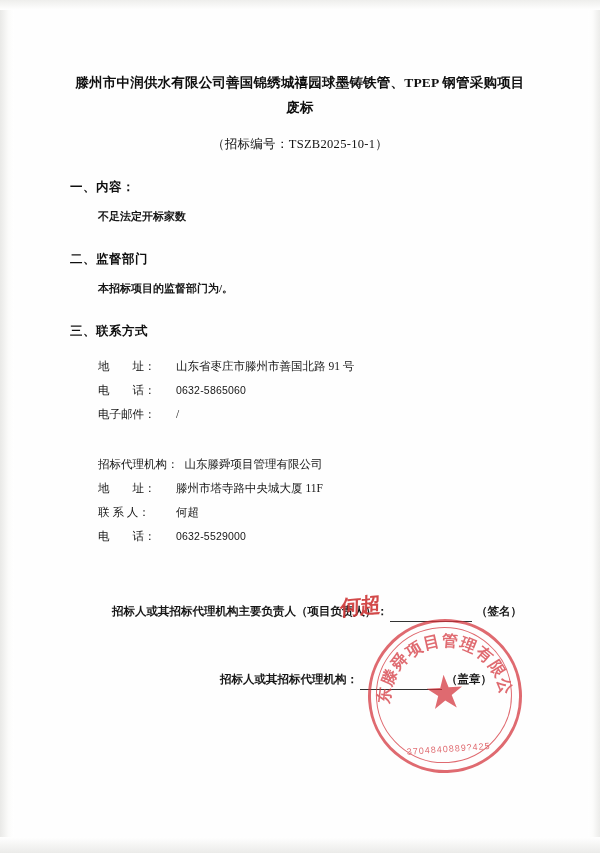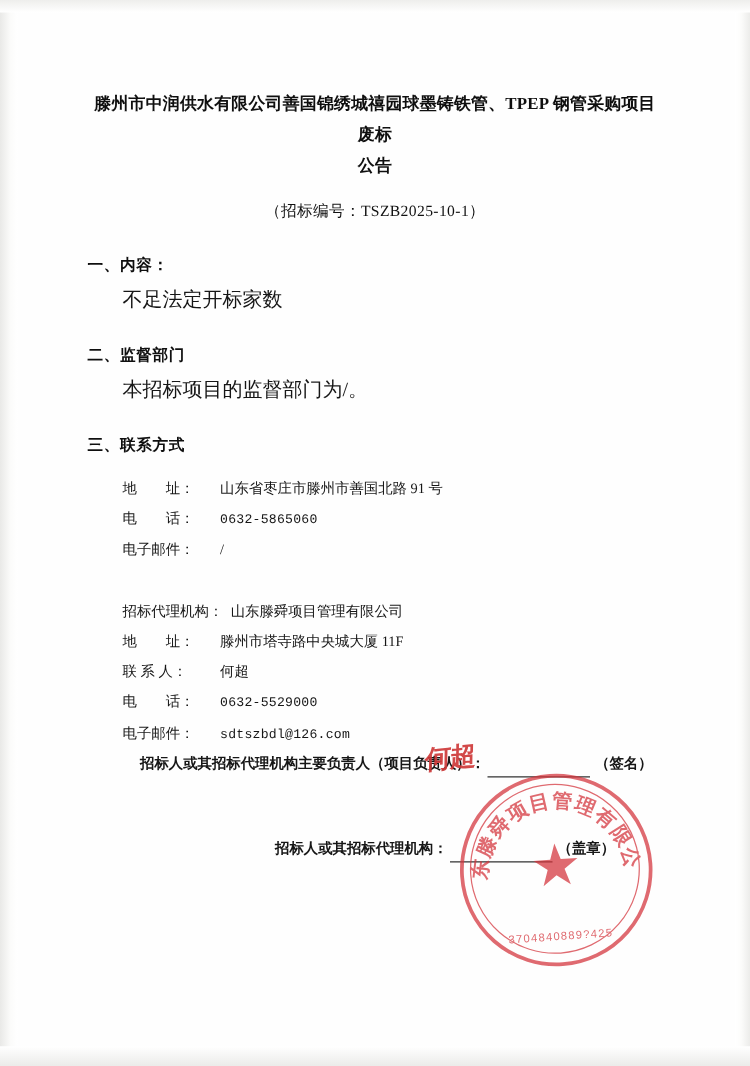--- a/index.html
+++ b/index.html
@@ -82,25 +82,26 @@
     margin-top: 26px;
   }
   .section-heading {
     font-weight: bold;
     font-size: 12.5px;
     letter-spacing: 0.5px;
     margin-left: 0;
     color: #0f0f0f;
   }
   .section-body {
-    font-size: 16px;
+    font-size: 11px;
     margin-top: 11px;
     margin-left: 28px;
     color: #161616;
     line-height: 18px;
+    font-weight: bold;
   }
 
   .contact-block {
     margin-top: 14px;
     margin-left: 28px;
   }
   .contact-row {
     font-size: 11.5px;
     line-height: 24px;
     color: #161616;
@@ -111,21 +112,21 @@
     width: 78px;
   }
   .contact-label.wide {
     width: auto;
     margin-right: 6px;
   }
   .contact-value {
     display: inline;
   }
   .mono {
-    font-family: Liberation Mono, monospace;
+    font-family: Liberation Sans, sans-serif;
     font-size: 10.5px;
     letter-spacing: 0.2px;
   }
 
   .agency-block {
     margin-top: 26px;
   }
 
   .signature-area {
     position: absolute;
@@ -235,21 +236,20 @@
 
   <div class="scan-edge-left"></div>
   <div class="scan-edge-right"></div>
   <div class="scan-edge-top"></div>
   <div class="scan-edge-bottom"></div>
 
   <div class="content">
 
     <div class="doc-title">
       <span>滕州市中润供水有限公司善国锦绣城禧园球墨铸铁管、TPEP 钢管采购项目废标</span>
-      <span class="line2">公告</span>
     </div>
 
     <div class="doc-number">（招标编号：TSZB2025-10-1）</div>
 
     <div class="section">
       <div class="section-heading">一、内容：</div>
       <div class="section-body">不足法定开标家数</div>
     </div>
 
     <div class="section">
@@ -277,23 +277,20 @@
           <span class="contact-label wide">招标代理机构：</span><span class="contact-value">山东滕舜项目管理有限公司</span>
         </div>
         <div class="contact-row">
           <span class="contact-label">地　　址：</span><span class="contact-value">滕州市塔寺路中央城大厦 11F</span>
         </div>
         <div class="contact-row">
           <span class="contact-label">联 系 人：</span><span class="contact-value">何超</span>
         </div>
         <div class="contact-row">
           <span class="contact-label">电　　话：</span><span class="contact-value mono">0632-5529000</span>
-        </div>
-        <div class="contact-row">
-          <span class="contact-label">电子邮件：</span><span class="contact-value mono">sdtszbdl@126.com</span>
         </div>
       </div>
     </div>
 
   </div>
 
   <div class="signature-area">
     <div class="sig-row sig-row-1">
       <span>招标人或其招标代理机构主要负责人（项目负责人）：</span><span class="sig-underline"></span><span class="sig-paren">（签名）</span>
     </div>

